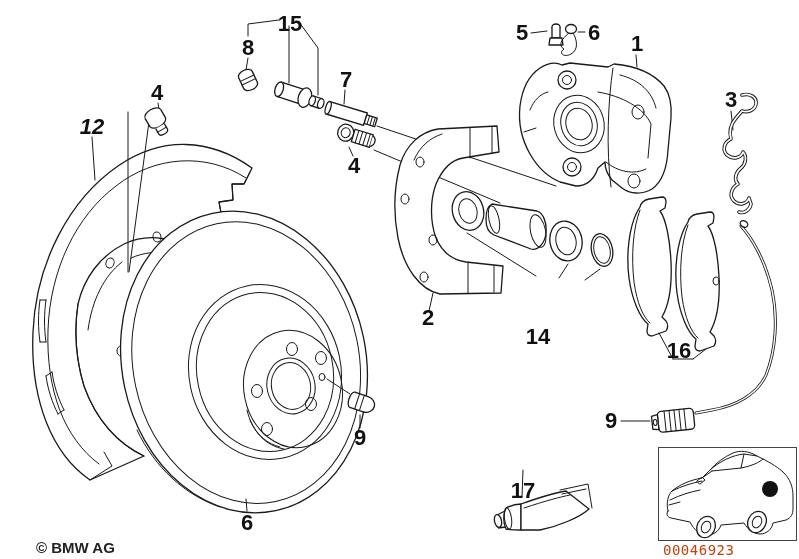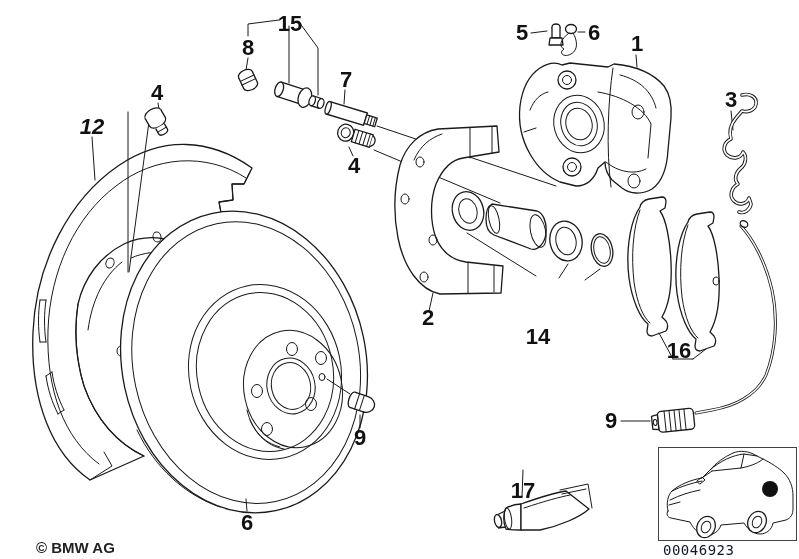--- a/index.html
+++ b/index.html
@@ -10,21 +10,21 @@
   .fn{fill:none;stroke:#1a1a1a;stroke-width:1;stroke-linecap:round;stroke-linejoin:round;}
   .wh{fill:#ffffff;stroke:#1a1a1a;stroke-width:1.3;stroke-linejoin:round;}
   .thick{fill:none;stroke:#1a1a1a;stroke-width:3.6;stroke-linecap:round;stroke-linejoin:round;}
   .thin-w{fill:none;stroke:#ffffff;stroke-width:1.7;stroke-linecap:round;stroke-linejoin:round;}
   .cable{fill:none;stroke:#1a1a1a;stroke-width:3;stroke-linecap:round;}
   .cable-w{fill:none;stroke:#ffffff;stroke-width:1.3;stroke-linecap:round;}
   .plabel{position:absolute;transform:translate(-50%,-50%);font-weight:bold;font-size:22px;
           color:#111;letter-spacing:0;line-height:1;}
   .copyright{position:absolute;left:36px;top:539px;font-size:15px;font-weight:600;color:#222;}
   .drawnum{position:absolute;left:663px;top:542px;font-family:"DejaVu Sans Mono",monospace;
-           font-size:14px;color:#0f172a;letter-spacing:0.5px;}
+           font-size:14px;color:#c2410c;letter-spacing:0.5px;}
 </style>
 </head>
 <body>
 
 <div class="stage">
 
 <svg width="799" height="559" viewBox="0 0 799 559">
 
   <g>
     <path class="fn" d="M377,126 L556,186"></path>

